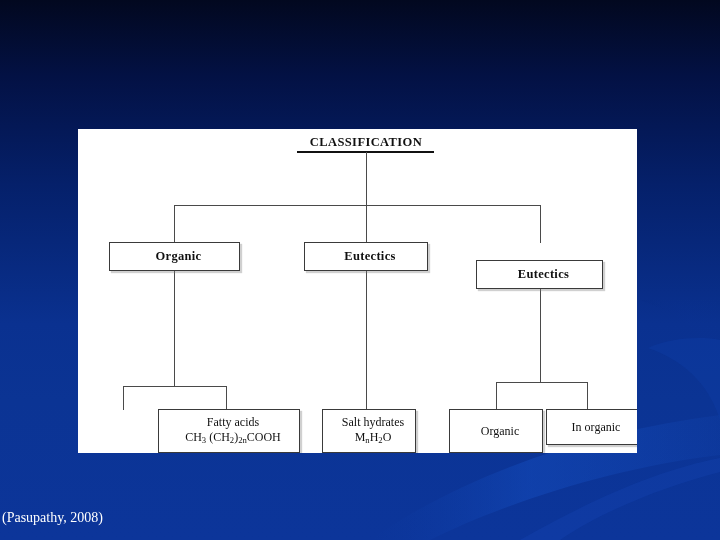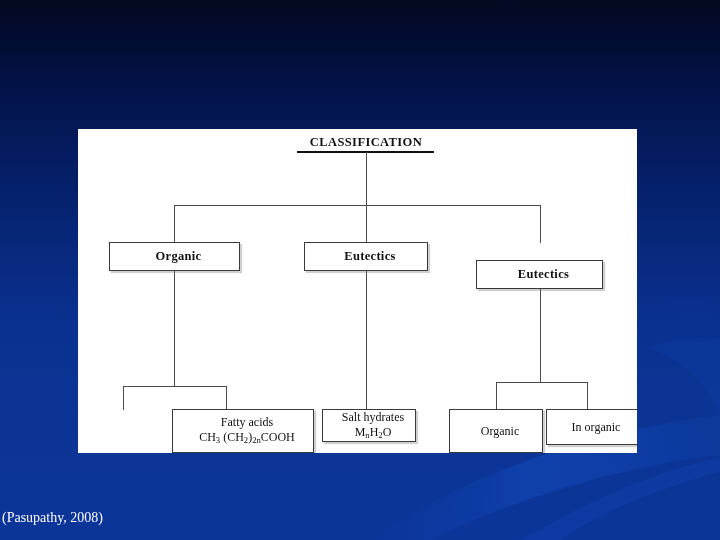--- a/index.html
+++ b/index.html
@@ -182,26 +182,26 @@
 
     <div class="node level1" style="left:226px; top:113px; width:124px; height:29px;">
       <span class="line1">Eutectics</span>
     </div>
 
     <div class="node level1" style="left:398px; top:131px; width:127px; height:29px;">
       <span class="line1">Eutectics</span>
     </div>
 
 
-    <div class="node level2" style="left:94px; top:280px; width:142px; height:44px;">
+    <div class="node level2" style="left:80px; top:280px; width:142px; height:44px;">
       <span class="line1">Fatty acids</span>
       <span class="line2">CH<sub>3</sub> (CH<sub>2</sub>)<sub>2n</sub>COOH</span>
     </div>
 
-    <div class="node level2" style="left:244px; top:280px; width:94px; height:33px;">
+    <div class="node level2" style="left:244px; top:280px; width:94px; height:44px;">
       <span class="line1">Salt hydrates</span>
       <span class="line2">M<sub>n</sub>H<sub>2</sub>O</span>
     </div>
 
     <div class="node level2" style="left:371px; top:280px; width:94px; height:44px;">
       <span class="line1">Organic</span>
     </div>
 
     <div class="node level2" style="left:468px; top:280px; width:92px; height:36px;">
       <span class="line1">In organic</span>

